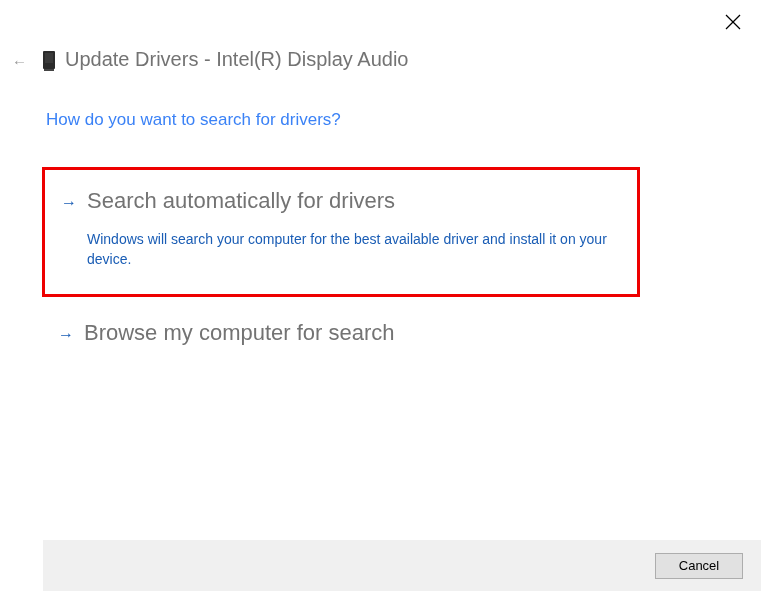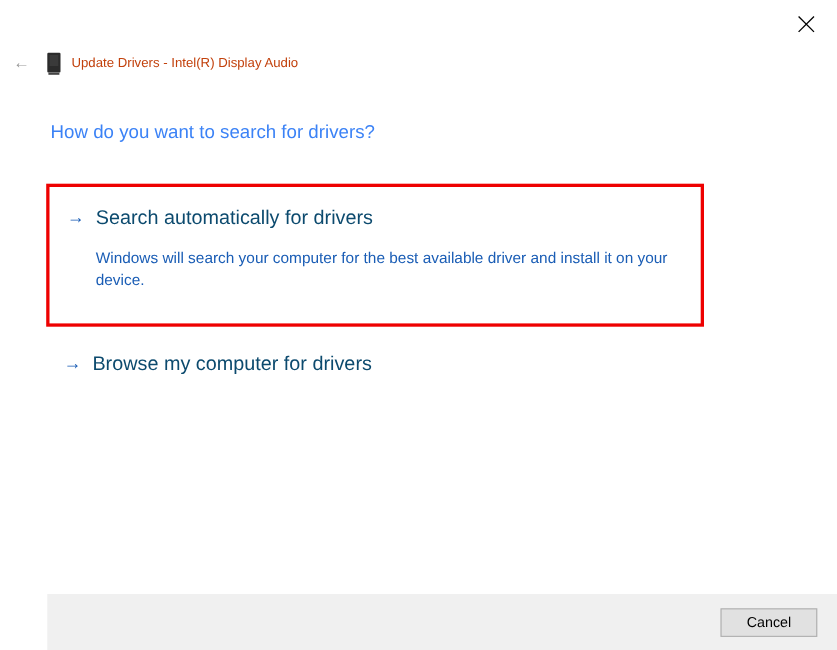--- a/index.html
+++ b/index.html
@@ -60,22 +60,22 @@
     .device-icon::after {
       content: "";
       position: absolute;
       bottom: -2px;
       left: 1px;
       right: 1px;
       height: 2px;
       background: #444;
     }
     .header-title {
-      font-size: 12px;
-      color: #c2410c;
+      font-size: 20px;
+      color: #737373;
     }
     .main-heading {
       position: absolute;
       top: 110px;
       left: 46px;
       font-size: 17px;
       font-weight: 400;
       color: #3b82f6;
     }
     .option-box-highlighted {
@@ -97,23 +97,23 @@
       display: flex;
       align-items: center;
       gap: 10px;
     }
     .option-arrow {
       color: #1a5db5;
       font-size: 16px;
       flex-shrink: 0;
     }
     .option-title {
-      font-size: 18px;
+      font-size: 22px;
       font-weight: 400;
-      color: #0c4a6e;
+      color: #737373;
       text-align: center;
     }
     .option-desc {
       font-size: 14px;
       color: #1a5db5;
       margin-left: 26px;
       margin-top: 16px;
       line-height: 1.4;
       max-width: 540px;
     }
@@ -163,19 +163,19 @@
   <div class="option-header">
     <span class="option-arrow">→</span>
     <span class="option-title">Search automatically for drivers</span>
   </div>
   <div class="option-desc">Windows will search your computer for the best available driver and install it on your device.</div>
 </div>
 
 <div class="option-box-plain">
   <div class="option-header">
     <span class="option-arrow">→</span>
-    <span class="option-title">Browse my computer for drivers</span>
+    <span class="option-title">Browse my computer for search</span>
   </div>
 </div>
 
 <div class="footer-bar">
   <button class="cancel-btn">Cancel</button>
 </div>
 
 </body></html>

